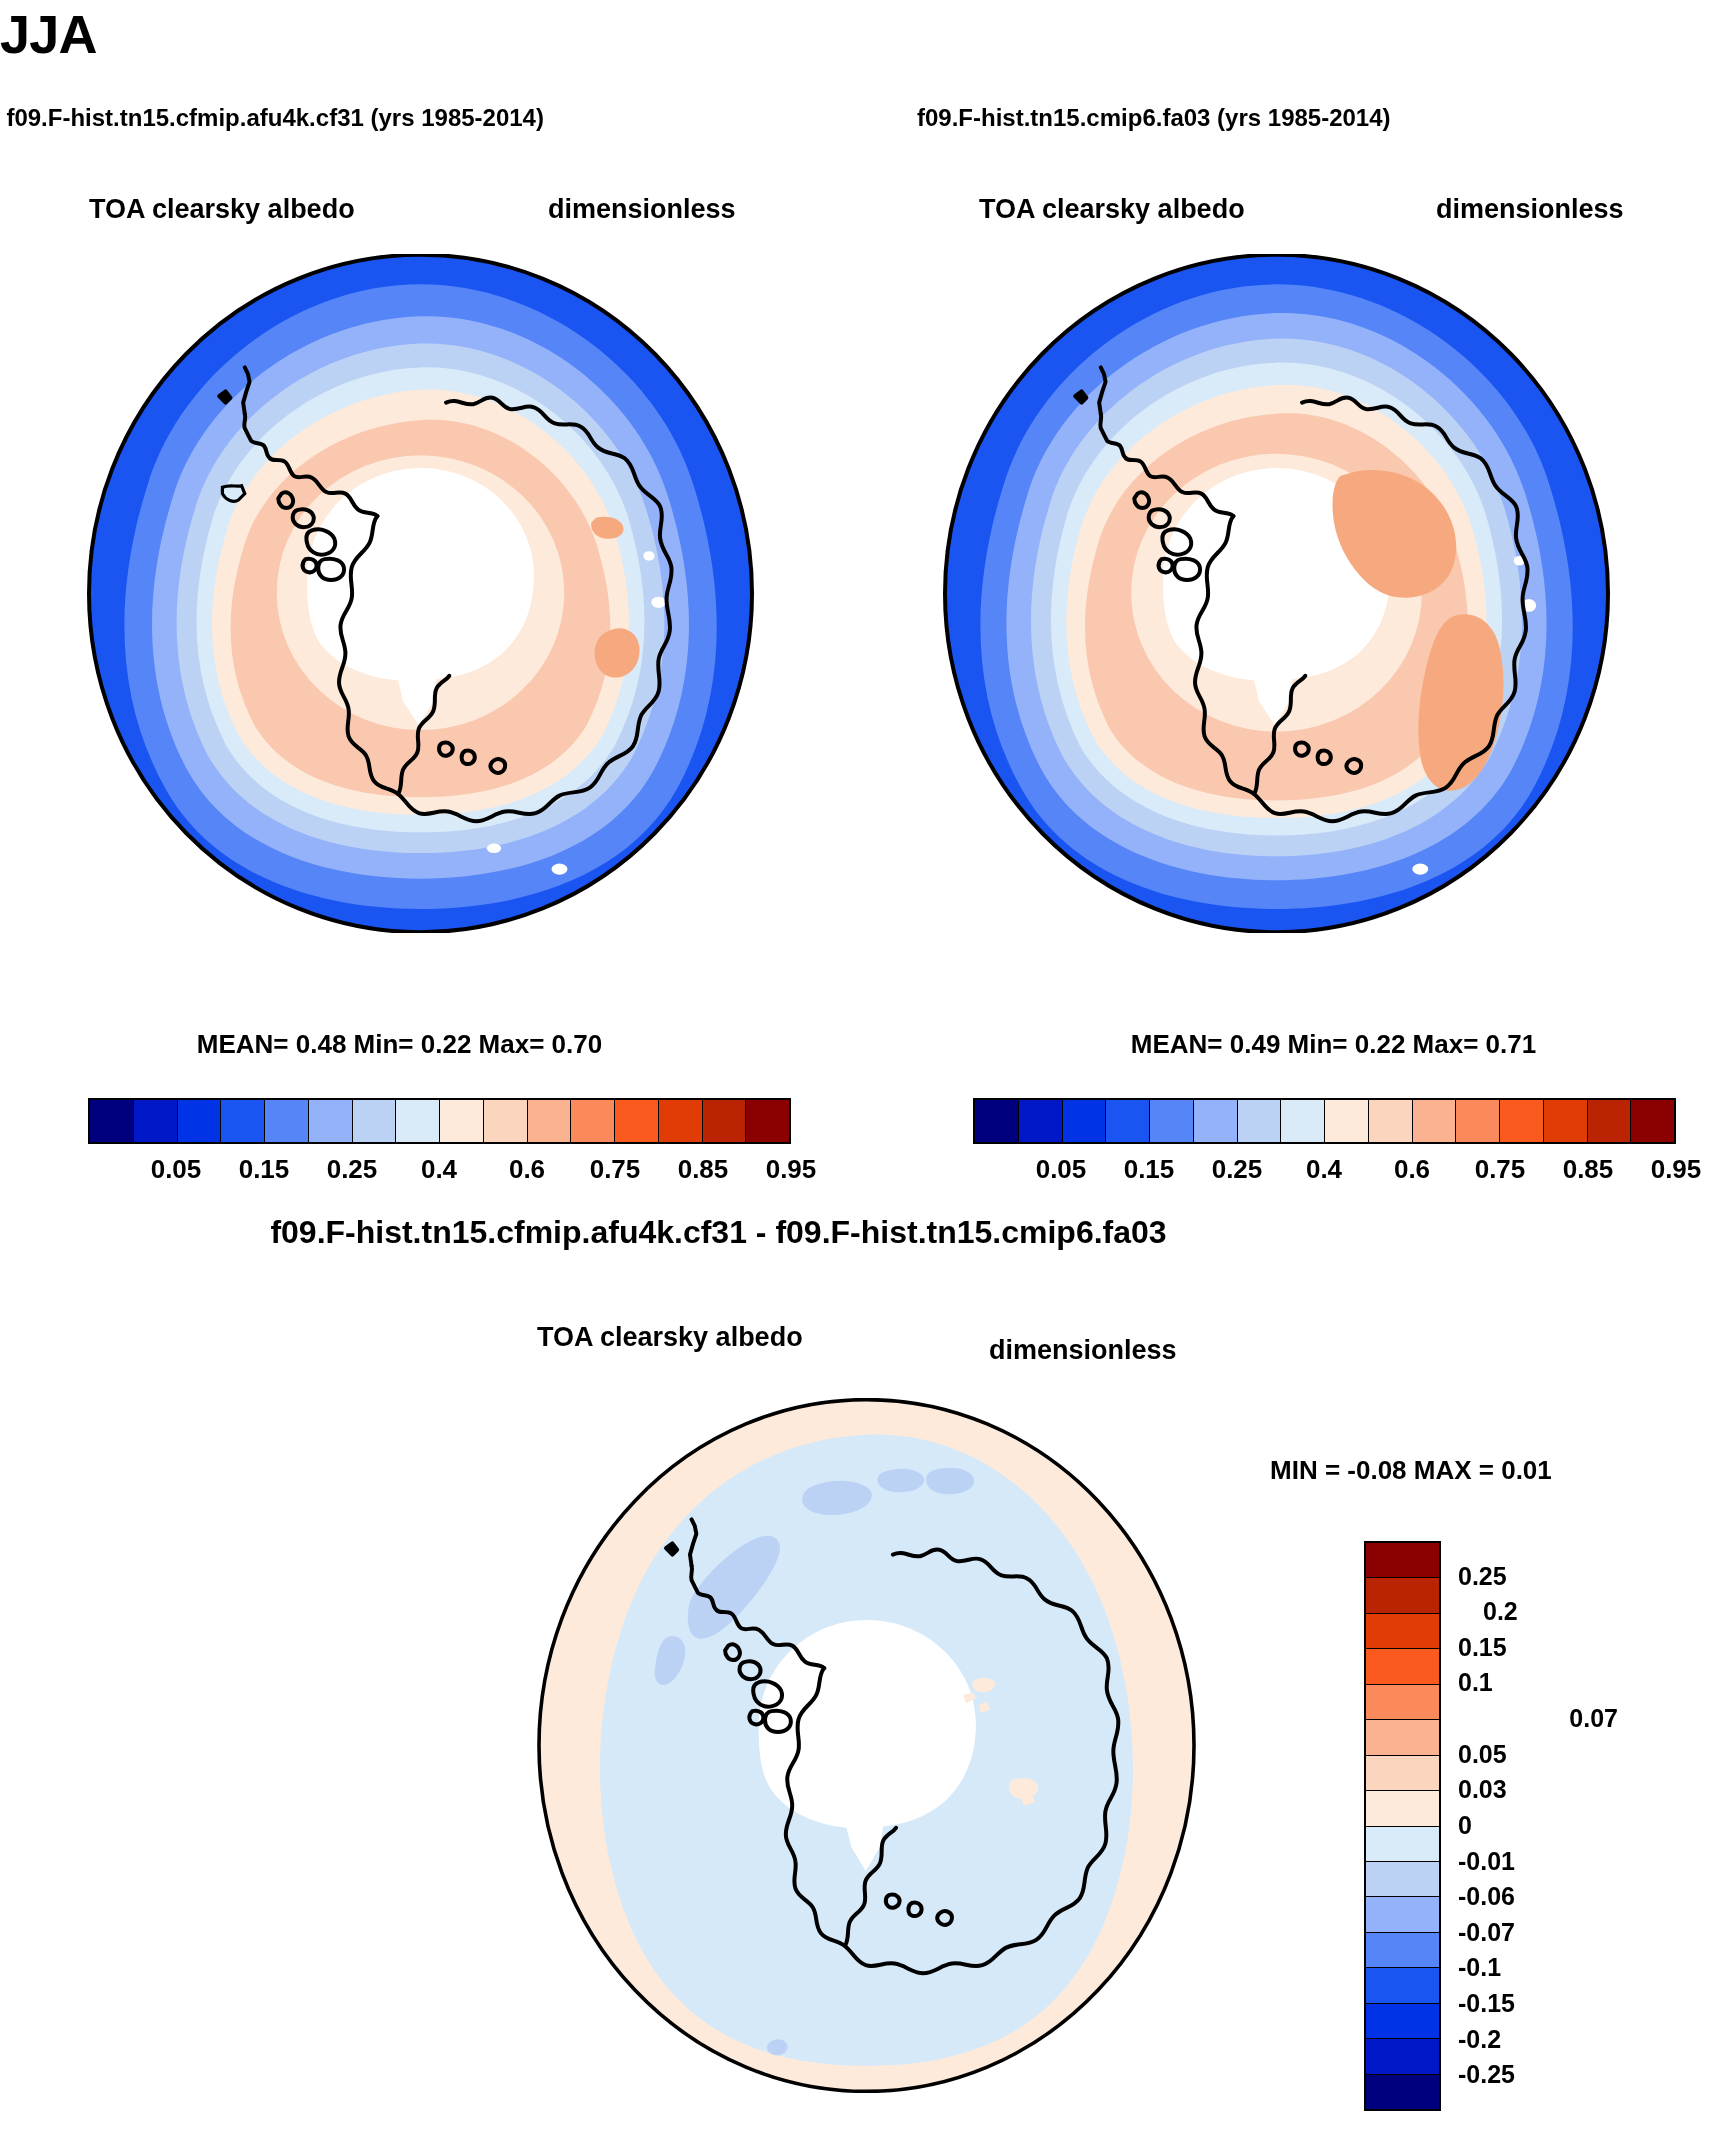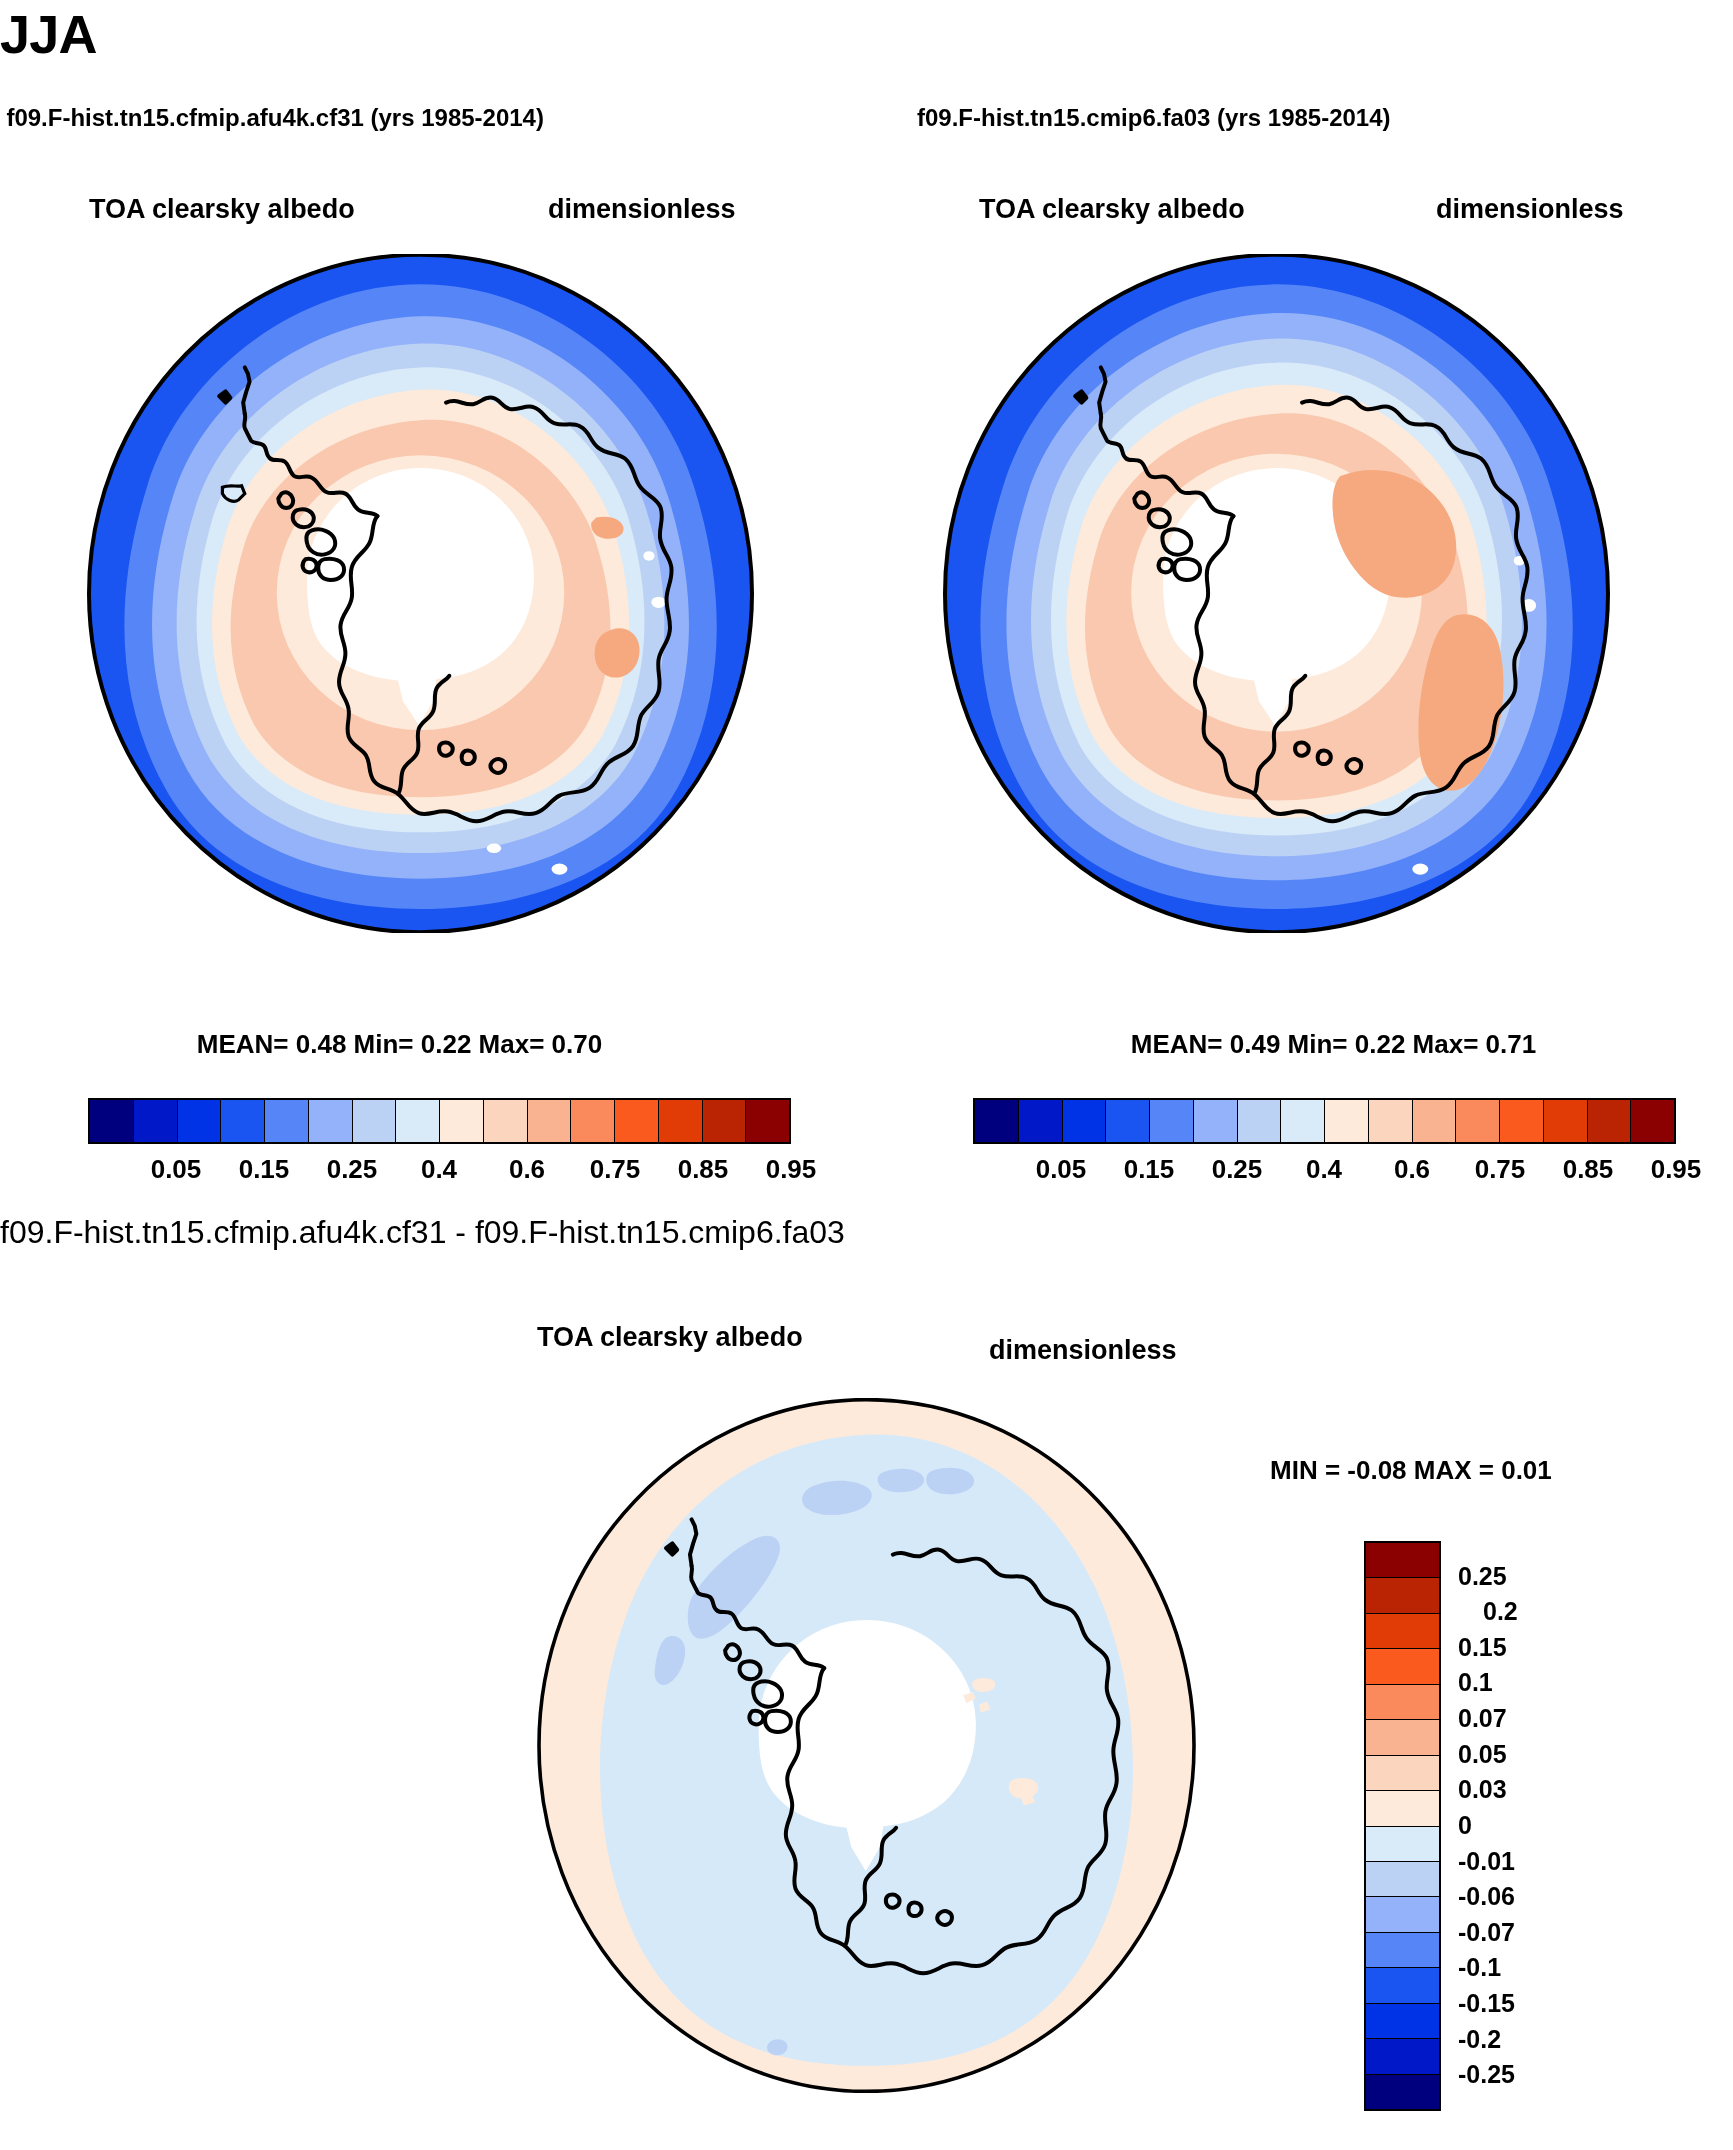--- a/index.html
+++ b/index.html
@@ -8,22 +8,22 @@
        -webkit-font-smoothing:antialiased;}
   .abs{position:absolute;}
   #main-title{left:0;top:3.2px;width:1733px;text-align:left;
               font-size:54px;font-weight:bold;letter-spacing:-0.8px;}
   .panel-title{font-size:24px;font-weight:bold;white-space:nowrap;margin-top:16px;}
   .var-label{font-size:27px;font-weight:bold;white-space:nowrap;}
   .unit-label{font-size:27px;font-weight:bold;white-space:nowrap;}
   .stats-label{font-size:26px;font-weight:bold;white-space:nowrap;}
   .cb-tick{font-size:26px;font-weight:bold;text-align:center;white-space:nowrap;}
   .vcb-tick{font-size:25px;font-weight:bold;white-space:nowrap;}
-  #diff-title{left:0;top:1214px;width:1437px;
-              font-size:32px;font-weight:normal;}
+  #diff-title{left:0;top:1214px;width:1437px;text-align:center;
+              font-size:32px;font-weight:bold;}
   .cbar{display:flex;border:2.4px solid #000;box-sizing:border-box;}
   .cbar .cell{flex:1 1 0;border-right:1.6px solid #000;}
   .cbar .cell:last-child{border-right:none;}
   .vcbar{border:2.4px solid #000;box-sizing:border-box;display:flex;
          flex-direction:column;}
   .vcbar .vcell{flex:1 1 0;border-bottom:1.6px solid #000;}
   .vcbar .vcell:last-child{border-bottom:none;}
   svg{display:block;}
 </style>
 </head>
@@ -499,21 +499,21 @@
     <div class="vcell" style="background: rgb(0, 51, 229);"></div>
     <div class="vcell" style="background: rgb(0, 24, 200);"></div>
     <div class="vcell" style="background: rgb(0, 0, 127);"></div>
   </div>
 
 <div class="abs" id="vcbar-ticks" style="left:1458px;top:1541px;width:176px;height:570px;">
     <div class="vcb-tick abs" style="left: 0px; top: 20.5px; width: 160px; text-align: left;">0.25</div>
     <div class="vcb-tick abs" style="left: 0px; top: 56px; width: 160px; text-align: left; margin-left: 25px;">0.2</div>
     <div class="vcb-tick abs" style="left: 0px; top: 92px; width: 160px; text-align: left;">0.15</div>
     <div class="vcb-tick abs" style="left: 0px; top: 127px; width: 160px; text-align: left;">0.1</div>
-    <div class="vcb-tick abs" style="left: 0px; top: 163px; width: 160px; text-align: left;">0.07</div>
+    <div class="vcb-tick abs" style="left: 0px; top: 163px; width: 160px; text-align: right;">0.07</div>
     <div class="vcb-tick abs" style="left: 0px; top: 199px; width: 160px; text-align: left;">0.05</div>
     <div class="vcb-tick abs" style="left: 0px; top: 234px; width: 160px; text-align: left;">0.03</div>
     <div class="vcb-tick abs" style="left: 0px; top: 270px; width: 160px; text-align: left;">0</div>
     <div class="vcb-tick abs" style="left: 0px; top: 306px; width: 160px; text-align: left;">-0.01</div>
     <div class="vcb-tick abs" style="left: 0px; top: 341px; width: 160px; text-align: left;">-0.06</div>
     <div class="vcb-tick abs" style="left: 0px; top: 377px; width: 160px; text-align: left;">-0.07</div>
     <div class="vcb-tick abs" style="left: 0px; top: 412px; width: 160px; text-align: left;">-0.1</div>
     <div class="vcb-tick abs" style="left: 0px; top: 448px; width: 160px; text-align: left;">-0.15</div>
     <div class="vcb-tick abs" style="left: 0px; top: 484px; width: 160px; text-align: left;">-0.2</div>
     <div class="vcb-tick abs" style="left: 0px; top: 519px; width: 160px; text-align: left;">-0.25</div>

